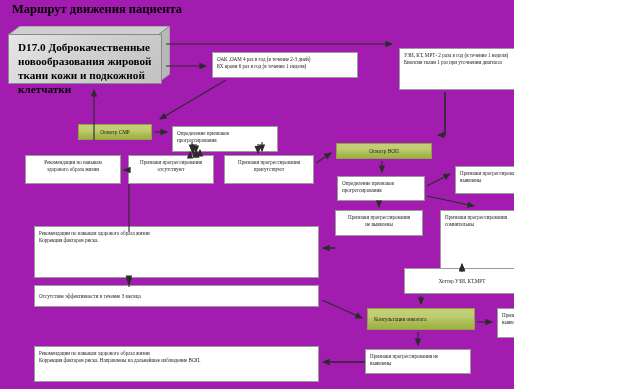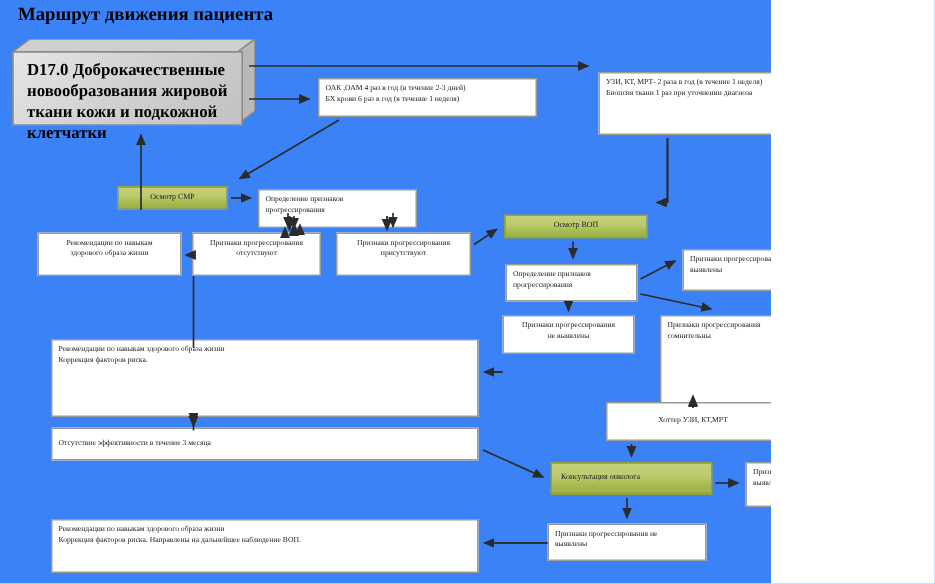--- a/index.html
+++ b/index.html
@@ -4,21 +4,21 @@
 <style>
   html, body {
     margin: 0;
     padding: 0;
     background: #ffffff;
   }
   #canvas {
     position: relative;
     width: 514px;
     height: 389px;
-    background: #3b82f6;
+    background: #a21caf;
     font-family: "Liberation Serif", "DejaVu Serif", serif;
     overflow: hidden;
   }
   .title {
     position: absolute;
     left: 12px;
     top: 2px;
     font-family: "Liberation Serif", "DejaVu Serif", serif;
     font-weight: bold;
     font-size: 12.5px;

